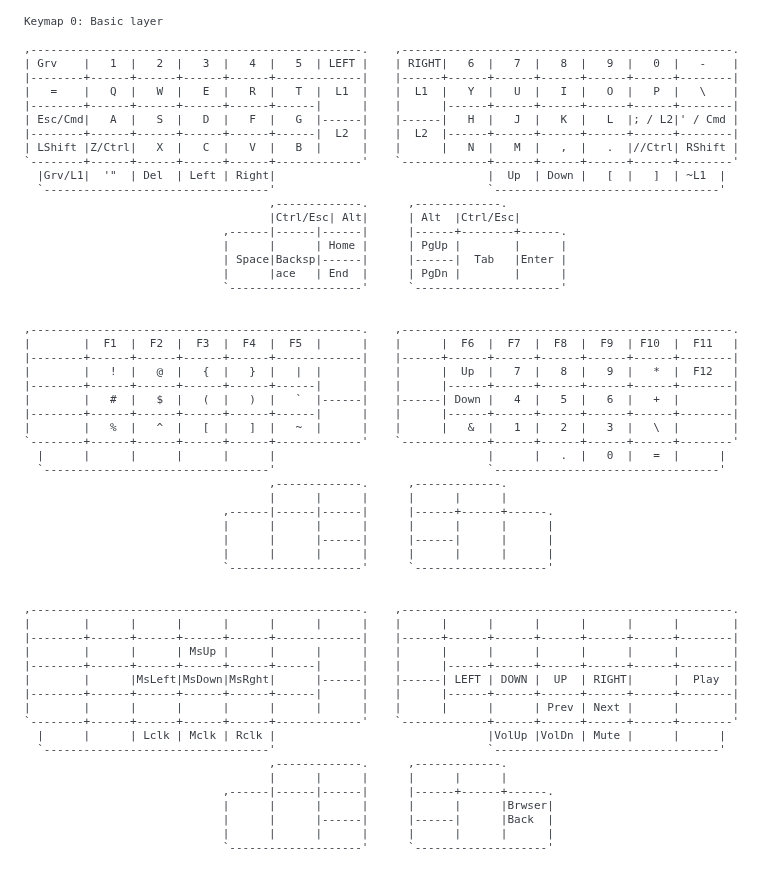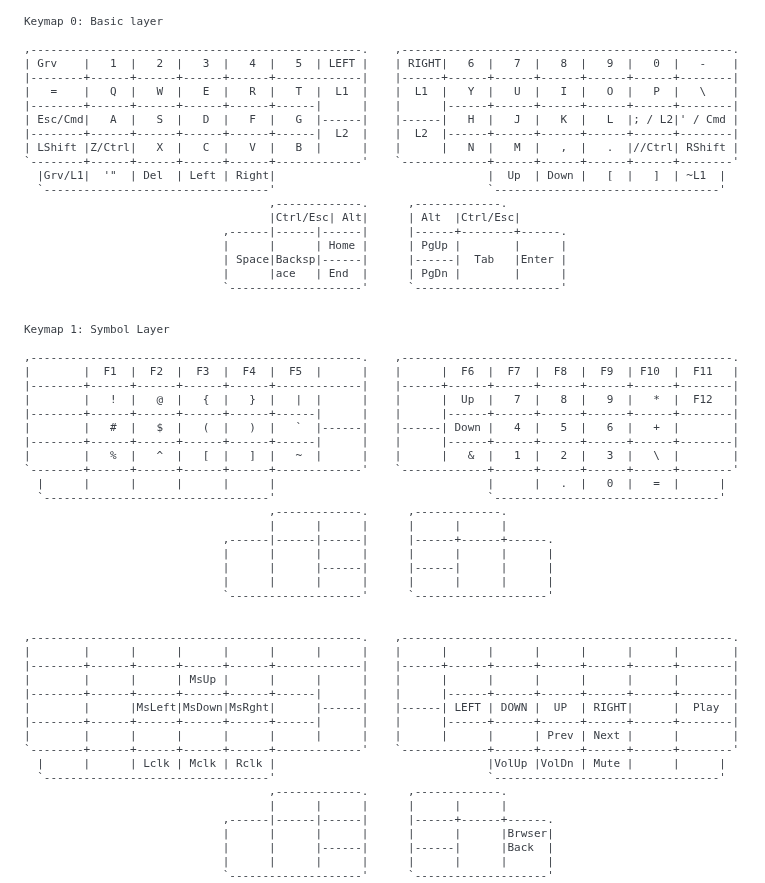--- a/index.html
+++ b/index.html
@@ -51,21 +51,20 @@
                                      ,-------------.      ,-------------.
                                      |Ctrl/Esc| Alt|      | Alt  |Ctrl/Esc|
                               ,------|------|------|      |------+--------+------.
                               |      |      | Home |      | PgUp |        |      |
                               | Space|Backsp|------|      |------|  Tab   |Enter |
                               |      |ace   | End  |      | PgDn |        |      |
                               `--------------------'      `----------------------'</pre>
   </section>
 
   <section class="keymap-section">
-    <pre class="keymap-title" style="color: rgb(58, 63, 70);">Keymap 1: Symbol Layer</pre>
     <pre class="keymap-art" style="color: rgb(58, 63, 70);">,--------------------------------------------------.    ,--------------------------------------------------.
 |        |  F1  |  F2  |  F3  |  F4  |  F5  |      |    |      |  F6  |  F7  |  F8  |  F9  | F10  |  F11   |
 |--------+------+------+------+------+-------------|    |------+------+------+------+------+------+--------|
 |        |   !  |   @  |   {  |   }  |   |  |      |    |      |  Up  |   7  |   8  |   9  |   *  |  F12   |
 |--------+------+------+------+------+------|      |    |      |------+------+------+------+------+--------|
 |        |   #  |   $  |   (  |   )  |   `  |------|    |------| Down |   4  |   5  |   6  |   +  |        |
 |--------+------+------+------+------+------|      |    |      |------+------+------+------+------+--------|
 |        |   %  |   ^  |   [  |   ]  |   ~  |      |    |      |   &amp;  |   1  |   2  |   3  |   \  |        |
 `--------+------+------+------+------+-------------'    `-------------+------+------+------+------+--------'
   |      |      |      |      |      |                                |      |   .  |   0  |   =  |      |

